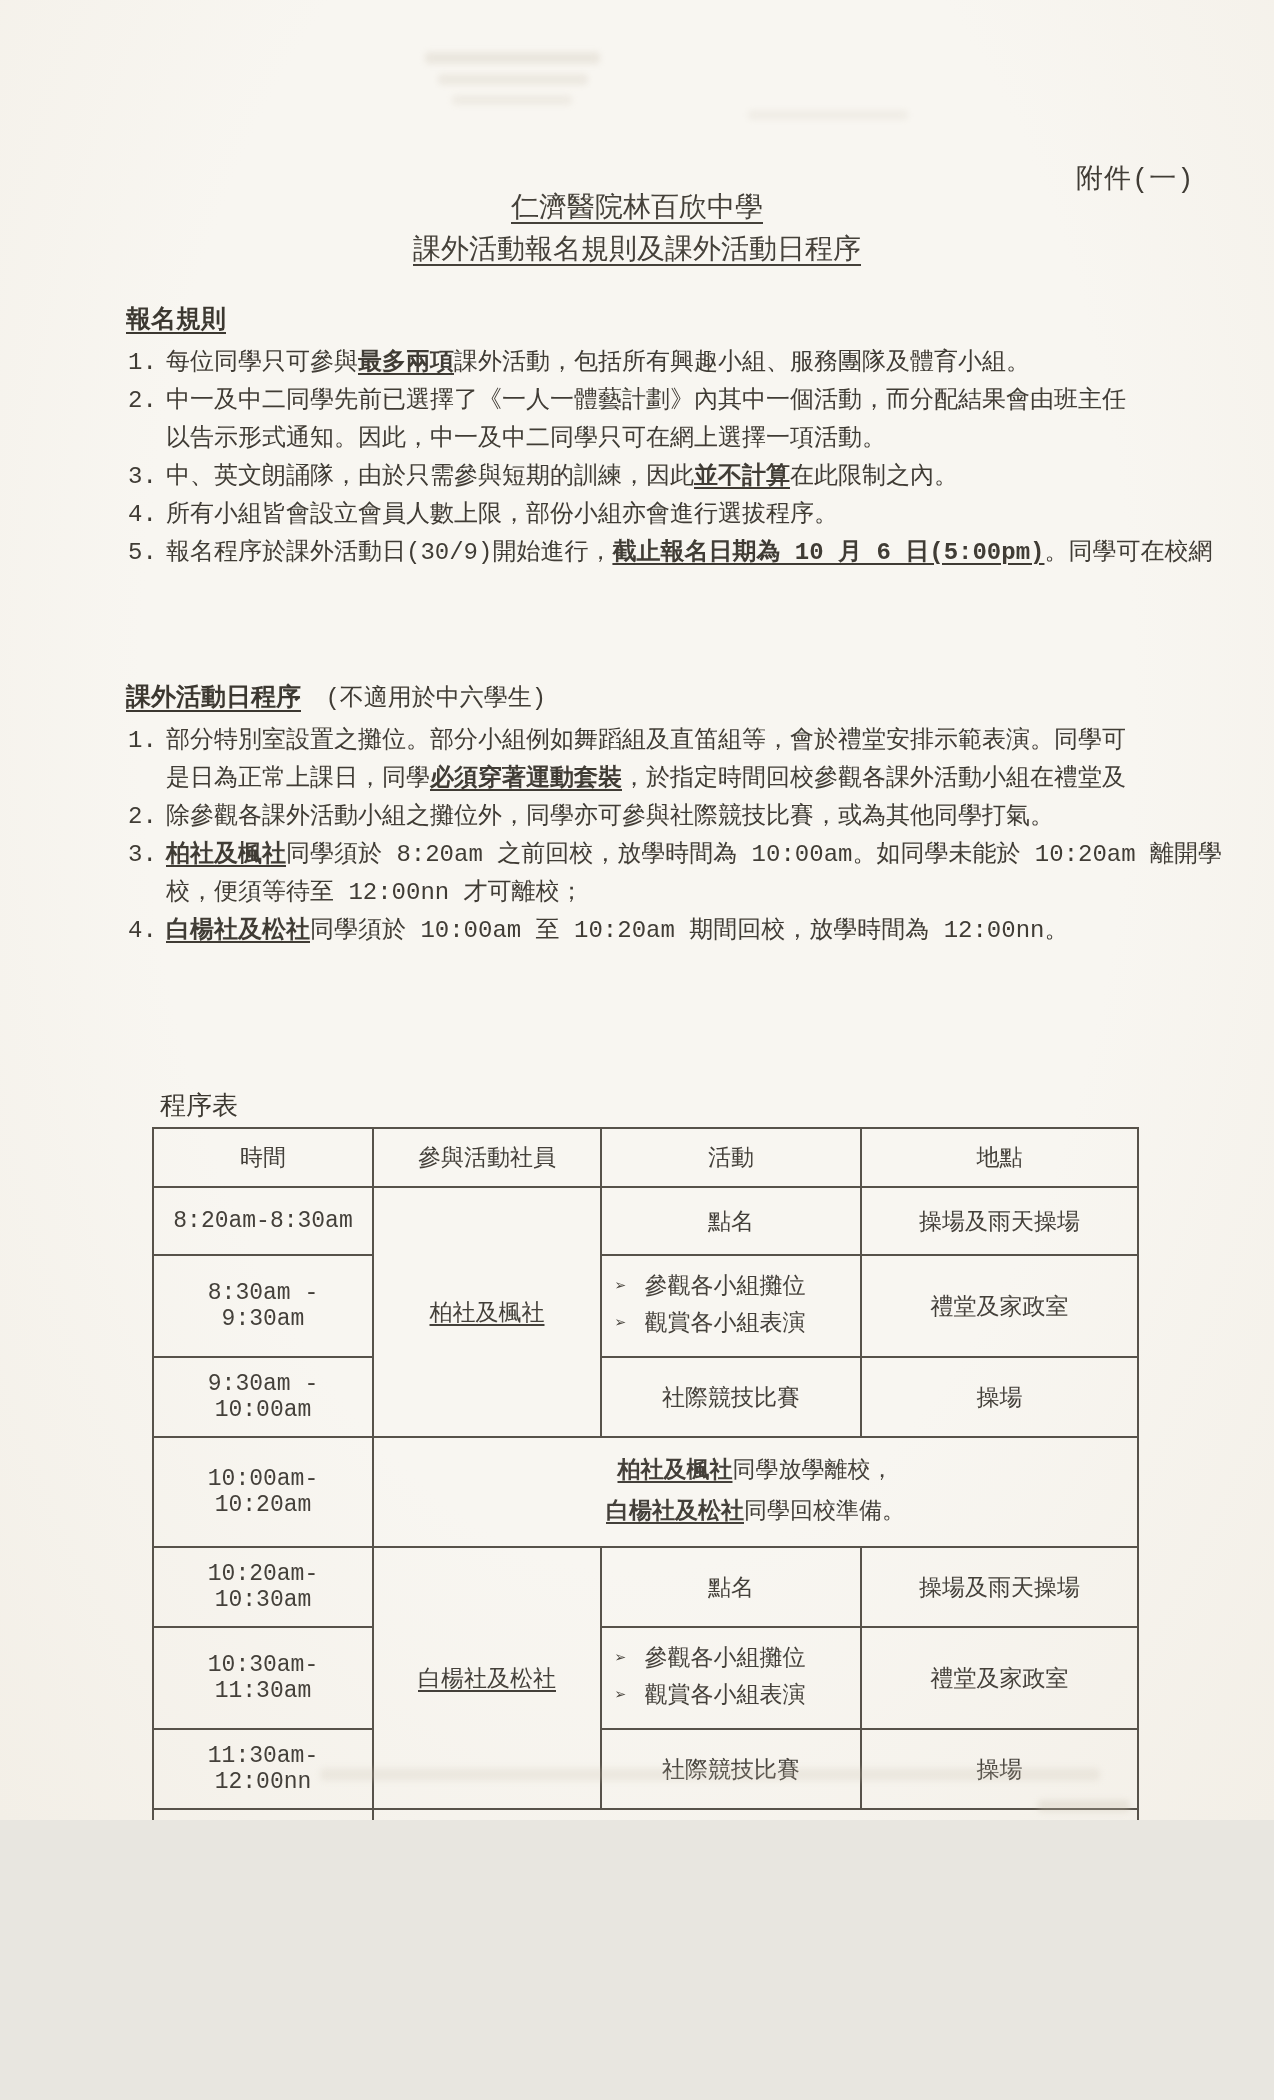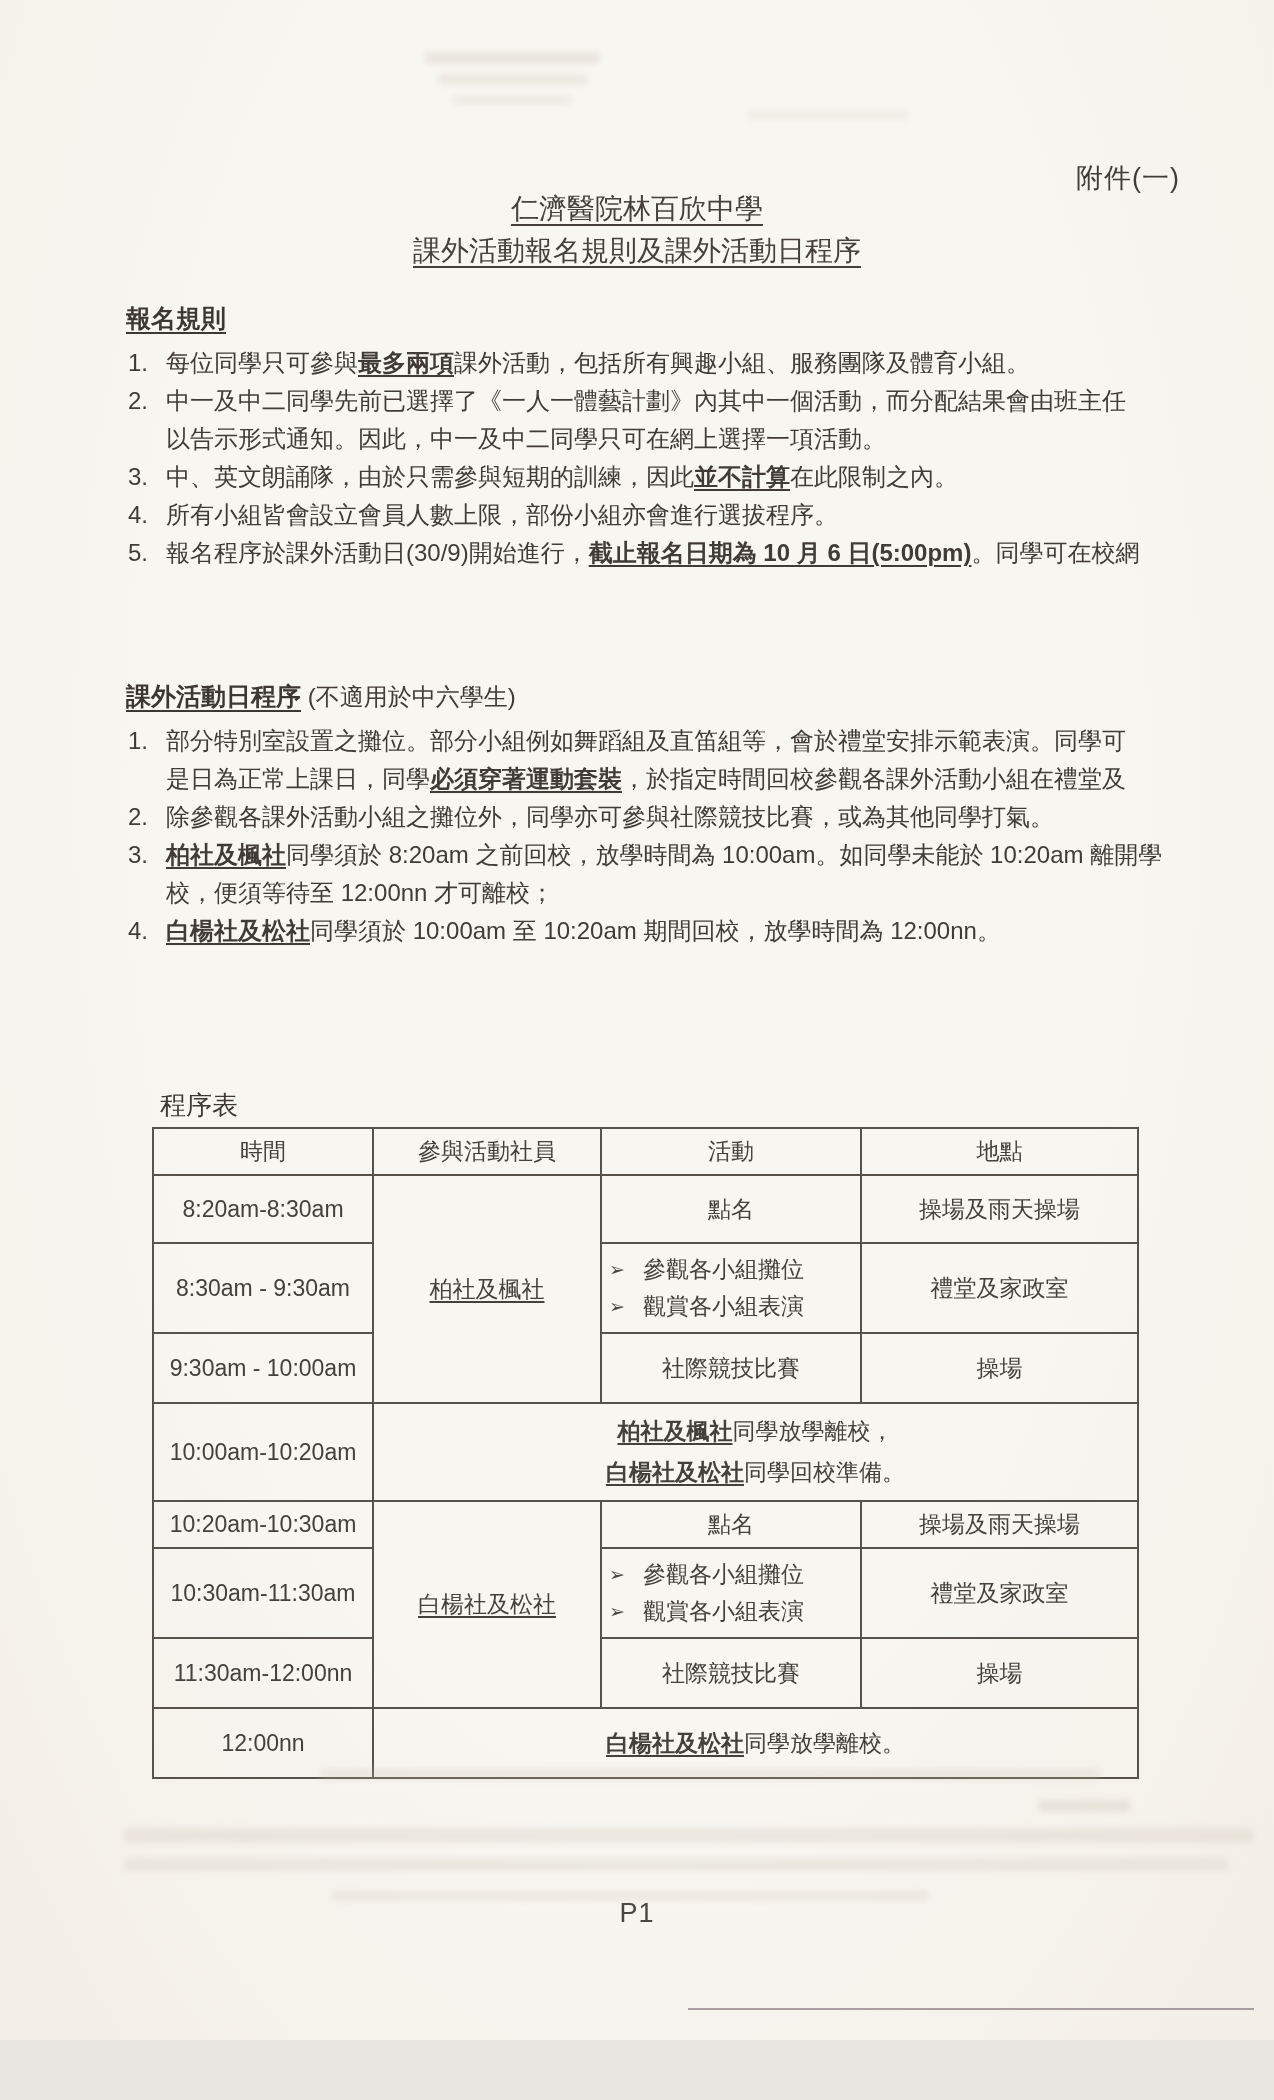--- a/index.html
+++ b/index.html
@@ -1,60 +1,60 @@
 <!DOCTYPE html>
 <html><head>
 <meta charset="utf-8">
 <style>
   html,body{margin:0;padding:0;background:#e8e6e0;}
   .page{
     position:relative;
-    width:1274px;height:2040px;
+    width:1274px;height:1820px;
     margin:0 auto;
     background:radial-gradient(ellipse at 50% 38%, #f8f6f1 55%, #f3efe7 100%) #f6f3ec;
     overflow:hidden;
-    font-family:Liberation Sans, sans-serif;
+    font-family:Liberation Mono, monospace;
     color:#403c35;
   }
   .attachment{
     position:absolute;top:160px;left:1076px;
     font-size:27px;letter-spacing:1px;
   }
   .titles{
     position:absolute;top:188px;left:0;width:100%;
     text-align:center;font-size:28px;line-height:42px;color:#45413a;
   }
   .title-line{text-decoration:underline;text-underline-offset:6px;text-decoration-thickness:1.5px;}
   .section{position:absolute;left:120px;width:1075px;font-size:24px;}
   .sec-rules{top:302px;}
   .sec-activity{top:680px;}
   .sec-heading{
     display:inline-block;font-weight:bold;font-size:25px;
     text-decoration:underline;text-underline-offset:5px;text-decoration-thickness:2px;
     margin:0 0 9px 6px;color:#3c3831;
   }
-  .sec-heading-note{font-size:24px;font-weight:normal;color:#403c35;}
+  .sec-heading-note{font-size:24px;font-weight:normal;margin-left:10px;color:#403c35;}
   .olist{margin:0;}
   .oitem{position:relative;padding-left:46px;}
   .num{position:absolute;left:8px;top:0;line-height:38px;}
   .tline{line-height:38px;white-space:nowrap;}
   .emph{
     font-weight:bold;
     text-decoration:underline;text-underline-offset:4px;text-decoration-thickness:2px;
   }
   .schedule-label{
     position:absolute;left:160px;top:1088px;font-size:26px;color:#3d3932;
   }
   table.schedule{
     position:absolute;left:152px;top:1127px;width:985px;
     border-collapse:collapse;table-layout:fixed;
     font-size:23px;color:#44403a;
   }
   table.schedule th,table.schedule td{
-    border:2px solid #57524a;padding:7px;
+    border:2px solid #57524a;padding:13px;
     text-align:center;vertical-align:middle;font-weight:normal;
   }
   td.bullets-cell{text-align:left;padding-left:26px;}
   .bullet{display:flex;align-items:center;gap:18px;line-height:37px;}
   .arrow{font-size:19px;color:#4a463f;}
   td.merged .tline{line-height:41px;text-align:center;white-space:nowrap;}
   .footer{
     position:absolute;top:1898px;left:0;width:100%;
     text-align:center;font-size:27px;letter-spacing:1px;color:#4a463f;
   }

